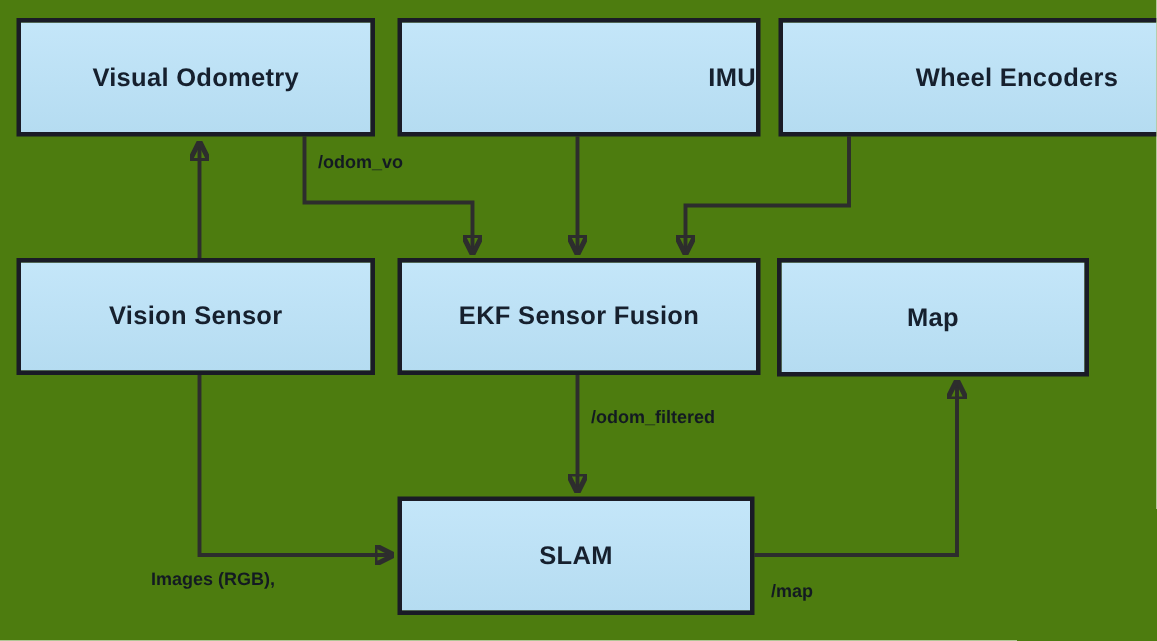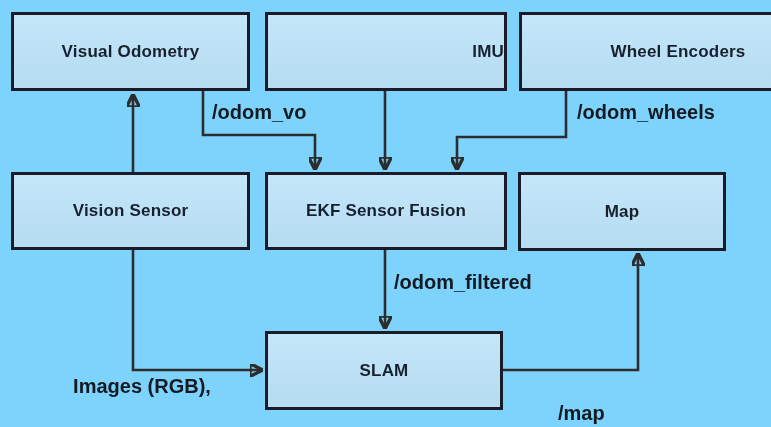--- a/index.html
+++ b/index.html
@@ -5,21 +5,21 @@
   html, body {
     margin: 0;
     padding: 0;
     background: #ffffff;
     font-family: "Liberation Sans", "DejaVu Sans", sans-serif;
   }
   .canvas {
     position: relative;
     width: 771px;
     height: 427px;
-    background: #7dd3fc;
+    background: #4d7c0f;
     overflow: hidden;
   }
   .edges {
     position: absolute;
     inset: 0;
     width: 771px;
     height: 427px;
   }
   .edges polyline, .edges path {
     fill: none;
@@ -36,42 +36,42 @@
     justify-content: center;
     color: #16202e;
     font-weight: bold;
     font-size: 17px;
     letter-spacing: 0.2px;
   }
   .edge-label {
     position: absolute;
     color: #131a22;
     font-weight: bold;
-    font-size: 20px;
+    font-size: 12px;
     white-space: nowrap;
   }
   .edge-label.multiline {
     white-space: normal;
     text-align: center;
     line-height: 19px;
   }
   
   .n-visual-odometry { left: 11px;  top: 12px;  width: 239px; height: 79px; }
   .n-imu             { left: 265px; top: 12px;  width: 242px; height: 79px; justify-content: flex-end; }
   .n-wheel-encoders  { left: 519px; top: 12px;  width: 286px; height: 79px; padding-left: 32px; }
   .n-vision-sensor   { left: 11px;  top: 172px; width: 239px; height: 78px; }
   .n-ekf             { left: 265px; top: 172px; width: 242px; height: 78px; }
   .n-map             { left: 518px; top: 172px; width: 208px; height: 79px; }
   .n-slam            { left: 265px; top: 331px; width: 238px; height: 79px; justify-content: center; }
   
   .l-odom-vo       { left: 212px; top: 101px; }
   .l-odom-imu      { left: 394px; top: 101px; }
   .l-odom-wheels   { left: 577px; top: 101px; }
   .l-odom-filtered { left: 394px; top: 271px; }
-  .l-map           { left: 514px; top: 402px; margin-left: 44px; }
+  .l-map           { left: 514px; top: 387px; }
   .l-images        { left: 22px;  top: 377px; width: 240px; }
 </style>
 </head>
 <body>
 
 <div class="canvas">
 
   <svg class="edges" viewBox="0 0 771 427" xmlns="http://www.w3.org/2000/svg" aria-hidden="true">
     <defs>
       <marker id="arrowhead" viewBox="0 0 10 10" refX="8.5" refY="5" markerWidth="5" markerHeight="5" orient="auto-start-reverse">
@@ -103,20 +103,19 @@
     <span>EKF Sensor Fusion</span>
   </div>
   <div class="node n-map">
     <span>Map</span>
   </div>
   <div class="node n-slam">
     <span>SLAM</span>
   </div>
 
   <div class="edge-label l-odom-vo">/odom_vo</div>
-  <div class="edge-label l-odom-wheels">/odom_wheels</div>
   <div class="edge-label l-odom-filtered">/odom_filtered</div>
   <div class="edge-label l-map">/map</div>
   <div class="edge-label multiline l-images">
     <span>Images (RGB),</span><br>
   </div>
 
 </div>
 
 </body></html>

